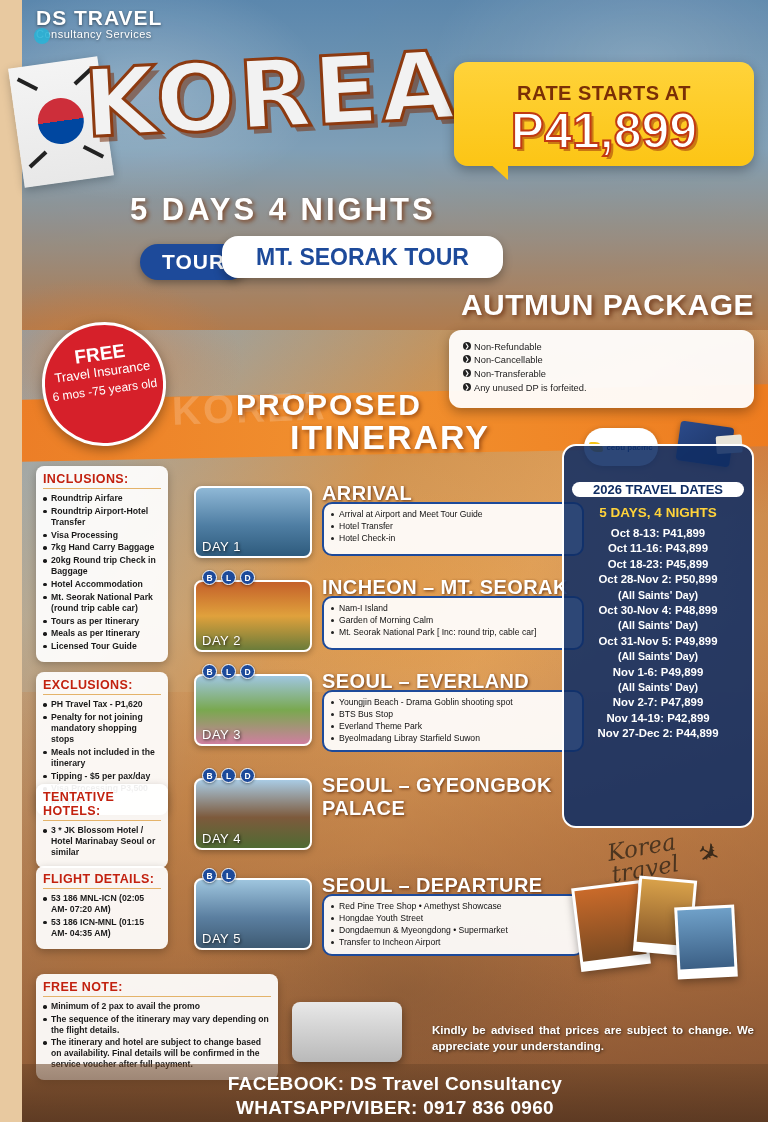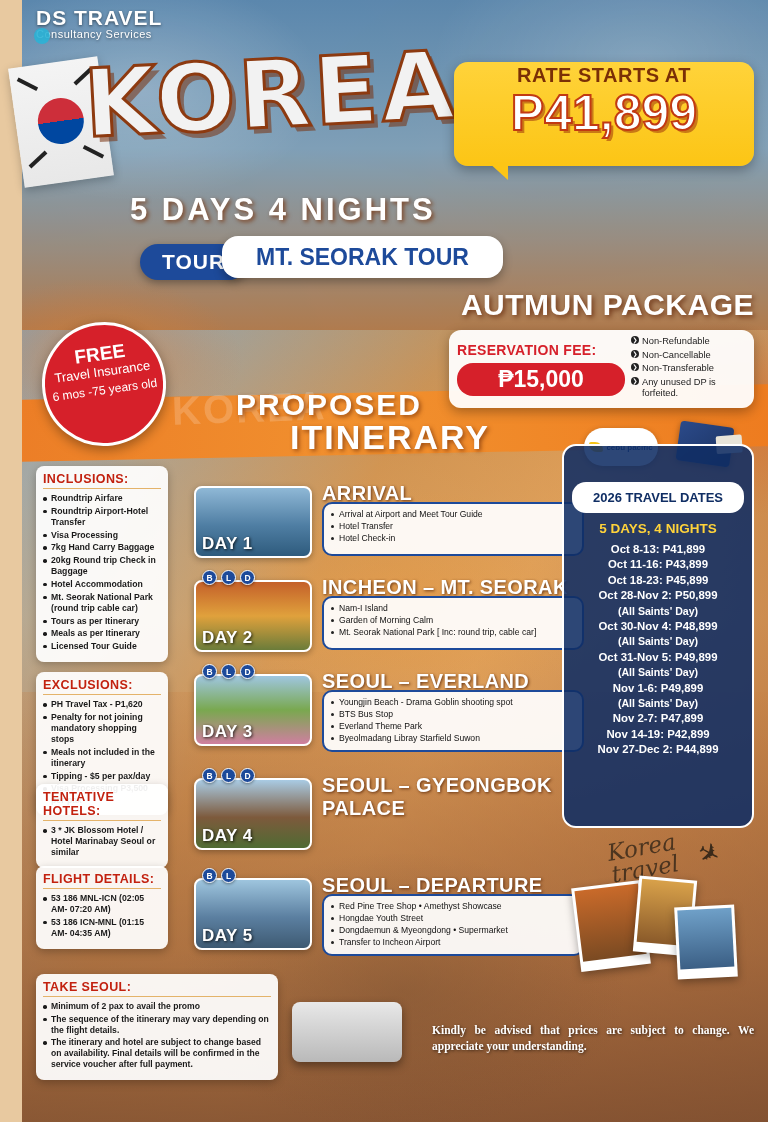--- a/index.html
+++ b/index.html
@@ -79,21 +79,21 @@
     text-shadow: 5px 6px 0 rgba(120,50,15,.55);
     transform: rotate(-3deg);
   }
 
   .rate-badge {
     position: absolute; right: 14px; top: 62px; width: 300px; height: 104px;
     background: linear-gradient(180deg, #ffd33a, #fcc515);
     border-radius: 14px;
     box-shadow: 0 4px 12px rgba(0,0,0,.3);
     text-align: center;
-    padding-top: 2px;
+    padding-top: 20px;
   }
   .rate-badge:after {
     content: ""; position: absolute; left: 34px; bottom: -14px;
     border-left: 20px solid transparent; border-right: 0 solid transparent;
     border-top: 18px solid #fcc515;
   }
   .rate-label { font-size: 20px; font-weight: bold; color: #7a2f06; letter-spacing: .5px; }
   .rate-price {
     font-size: 50px; font-weight: bold; color: #fff; line-height: 52px;
     -webkit-text-stroke: 2px #c23a12; text-shadow: 3px 3px 0 rgba(150,40,10,.5);
@@ -196,22 +196,22 @@
   
   .day {
     position: absolute; left: 172px; width: 390px; height: 80px;
   }
   .day-img {
     position: absolute; left: 0; top: 0; width: 118px; height: 72px;
     border-radius: 8px; border: 2px solid #fff; box-shadow: 0 2px 6px rgba(0,0,0,.3);
     overflow: hidden;
   }
   .day-label {
-    position: absolute; left: 6px; bottom: 2px; color: #fff; font-size: 17px;
-    font-weight: bold; text-shadow: 1px 1px 3px rgba(0,0,0,.8); letter-spacing: .5px;
+    position: absolute; left: 6px; bottom: 2px; color: #fff; font-size: 13px;
+    font-weight: normal; text-shadow: 1px 1px 3px rgba(0,0,0,.8); letter-spacing: .5px;
   }
   .meals { position: absolute; left: 8px; top: -10px; display: flex; gap: 4px; }
   .meal {
     width: 15px; height: 15px; border-radius: 50%; background: #1d4a9a; color: #fff;
     font-size: 8.5px; font-weight: bold; text-align: center; line-height: 15px;
     border: 1.5px solid #fff; box-shadow: 0 1px 3px rgba(0,0,0,.4);
   }
   .day-title {
     position: absolute; left: 128px; top: -4px; font-size: 20px; font-weight: bold;
     color: #fff; letter-spacing: .4px; text-shadow: 1px 1px 3px rgba(90,40,10,.9);
@@ -239,21 +239,21 @@
   .img-street { background: linear-gradient(180deg,#9ec5de,#5b7fa0 55%,#3e5a72); }
 
   
   .dates-panel {
     position: absolute; right: 14px; top: 444px; width: 192px; height: 384px;
     background: rgba(16,46,100,0.88); border: 2px solid #ffffff; border-radius: 14px;
     padding: 10px 8px; text-align: center;
   }
   .dates-title {
     background: #fff; color: #102e64; border-radius: 14px; font-size: 13px;
-    font-weight: bold; padding: 8px 0; margin-top: 26px;
+    font-weight: bold; padding: 0 0; margin-top: 26px;
   }
   .dates-sub { color: #ffd33a; font-size: 13.5px; font-weight: bold; margin: 8px 0 6px; }
   .dates-list div { color: #fff; font-size: 11.4px; line-height: 15.4px; font-weight: bold; }
   .dates-list div.note { font-size: 10.6px; }
 
   .cebu-badge {
     position: absolute; right: 110px; top: 428px; width: 74px; height: 38px;
     background: #fff; border-radius: 20px; box-shadow: 0 2px 6px rgba(0,0,0,.3);
     display: flex; align-items: center; justify-content: center; gap: 3px;
   }
@@ -289,21 +289,21 @@
   .p1 { left: 4px; top: 8px; width: 70px; height: 84px; transform: rotate(-7deg); }
   .p1 i { background: linear-gradient(180deg,#c96a2a,#7a4a22); }
   .p2 { left: 64px; top: 2px; width: 58px; height: 76px; transform: rotate(5deg); }
   .p2 i { background: linear-gradient(180deg,#d8a14a,#8a5a2a); }
   .p3 { left: 104px; top: 30px; width: 60px; height: 72px; transform: rotate(-3deg); }
   .p3 i { background: linear-gradient(180deg,#6fa0c8,#3b5f85); }
 
   .advisory {
     position: absolute; right: 14px; bottom: 68px; width: 322px;
     color: #fff; font-size: 11.5px; line-height: 16px; font-weight: bold;
-    text-shadow: 1px 1px 3px rgba(0,0,0,.6); text-align: justify; font-family: Liberation Serif, serif;
+    text-shadow: 1px 1px 3px rgba(0,0,0,.6); text-align: justify;
   }
   .contact-bar {
     position: absolute; left: 0; right: 0; bottom: 0; height: 58px;
     background: linear-gradient(180deg, rgba(110,70,40,.55), rgba(80,50,30,.75));
     color: #fff; text-align: center; padding-top: 8px;
   }
   .contact-bar div { font-size: 19px; font-weight: bold; line-height: 24px; letter-spacing: .3px; }
 
   .watermark {
     position: absolute; left: 150px; top: 386px; font-size: 40px; font-weight: bold;
@@ -351,24 +351,20 @@
   <div class="seorak-pill">MT. SEORAK TOUR</div>
   <div class="autumn-pkg">AUTMUN PACKAGE</div>
 
   <div class="free-ins">
     <div class="l1">FREE</div>
     <div class="l2">Travel Insurance</div>
     <div class="l3">6 mos -75 years old</div>
   </div>
 
   <div class="res-fee">
-    <div class="res-fee-left">
-      <div class="res-fee-title">RESERVATION FEE:</div>
-      <div class="res-fee-amount">₱15,000</div>
-    </div>
     <ul class="res-fee-right">
       <li>Non-Refundable</li>
       <li>Non-Cancellable</li>
       <li>Non-Transferable</li>
       <li>Any unused DP is forfeited.</li>
     </ul>
   </div>
 
   <div class="watermark">KOREA</div>
   <div class="proposed">PROPOSED</div>
@@ -410,21 +406,21 @@
 
   <div class="lcard" id="flights">
     <h3>FLIGHT DETAILS:</h3>
     <ul>
       <li>53 186 MNL-ICN (02:05 AM- 07:20 AM)</li>
       <li>53 186 ICN-MNL (01:15 AM- 04:35 AM)</li>
     </ul>
   </div>
 
   <div class="lcard" id="takenote">
-    <h3>TAKE SEOUL:</h3>
+    <h3>FREE NOTE:</h3>
     <ul>
       <li>Minimum of 2 pax to avail the promo</li>
       <li>The sequence of the itinerary may vary depending on the flight details.</li>
       <li>The itinerary and hotel are subject to change based on availability. Final details will be confirmed in the service voucher after full payment.</li>
     </ul>
   </div>
 
   <div class="day" id="day1">
     <div class="day-img img-city">
       <div class="day-label">DAY 1</div>
@@ -548,13 +544,17 @@
     <div class="polaroid p2">
         <i></i>
       </div>
     <div class="polaroid p3">
         <i></i>
       </div>
   </div>
 
   <div class="advisory">Kindly be advised that prices are subject to change. We appreciate your understanding.</div>
 
+  <div class="contact-bar">
+    <div>FACEBOOK: DS Travel Consultancy</div>
+    <div>WHATSAPP/VIBER: 0917 836 0960</div>
+  </div>
 </div>
 
 </body></html>

